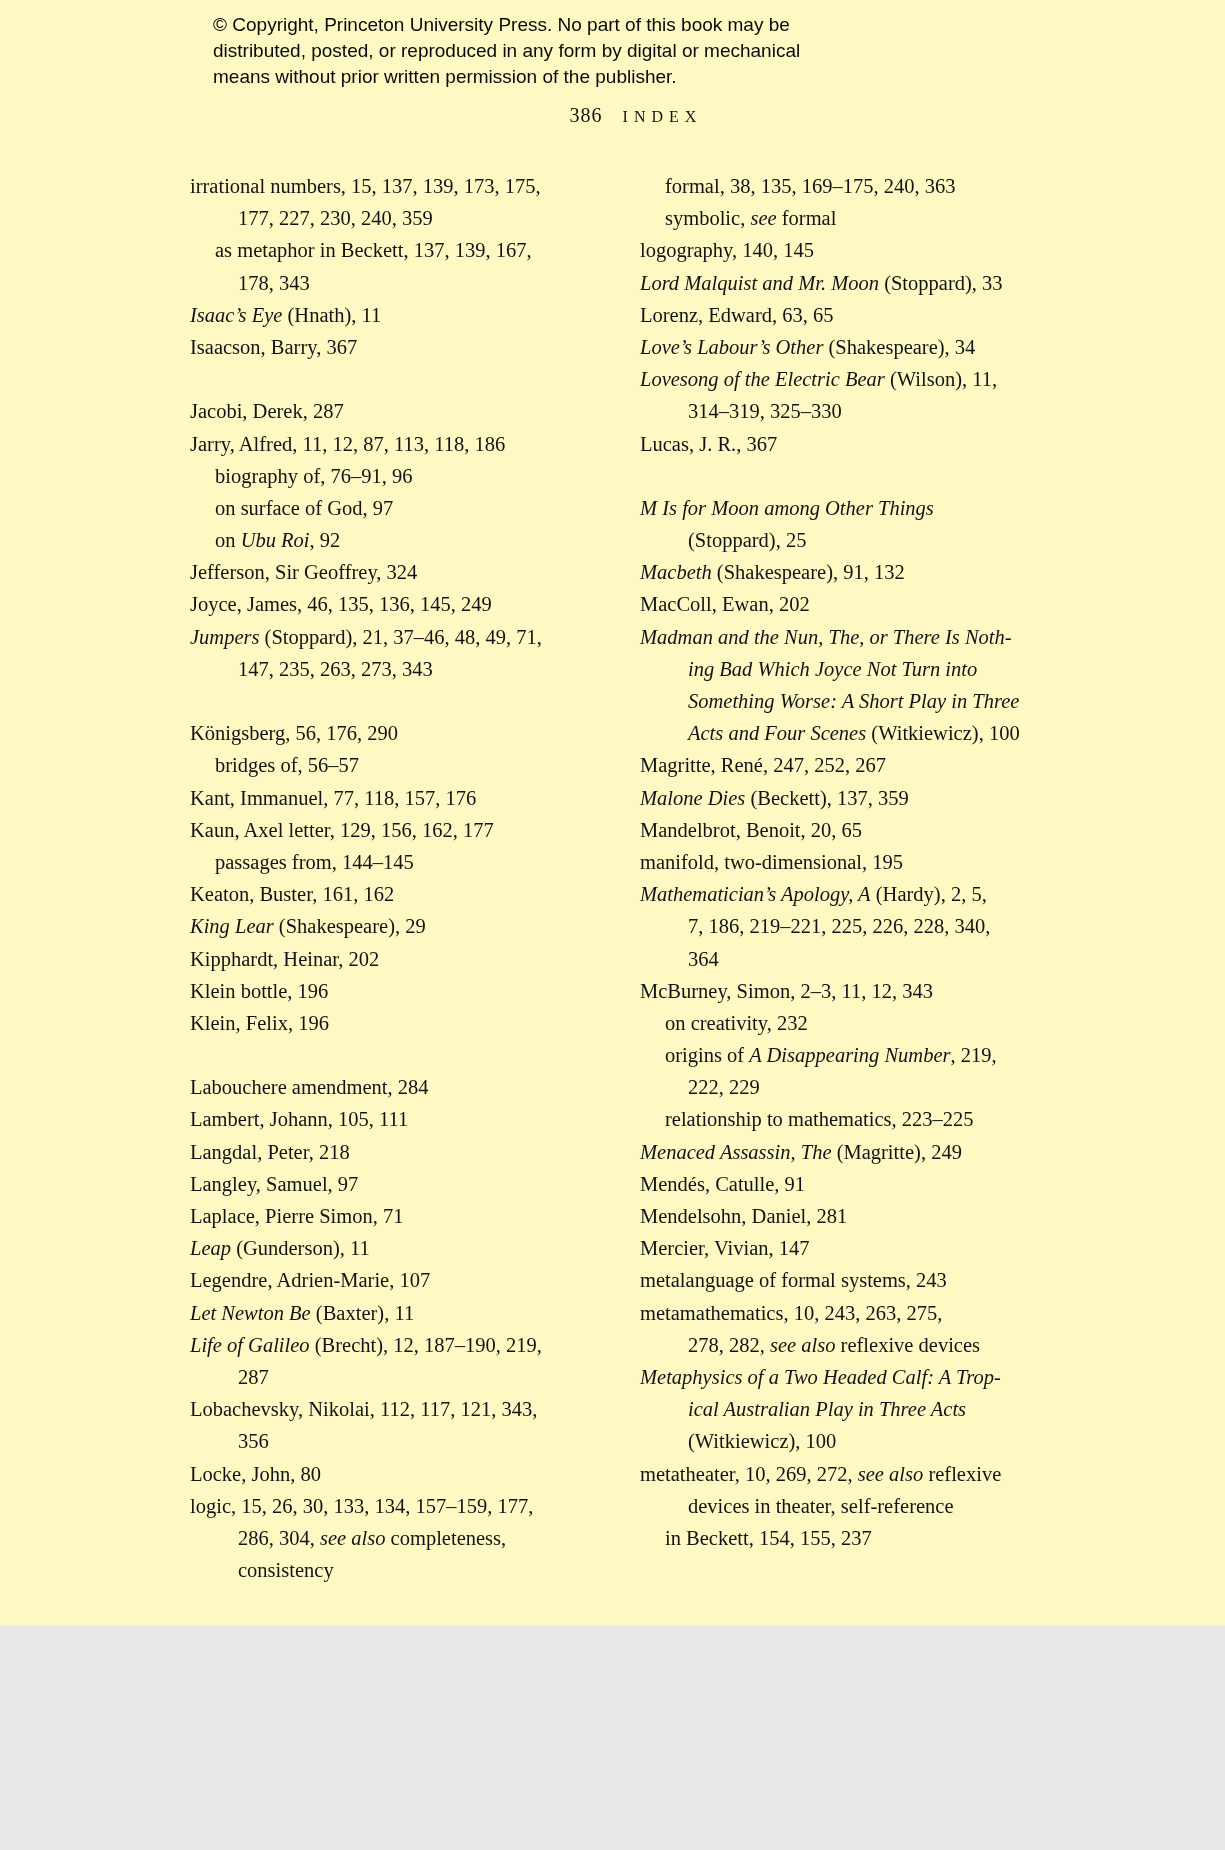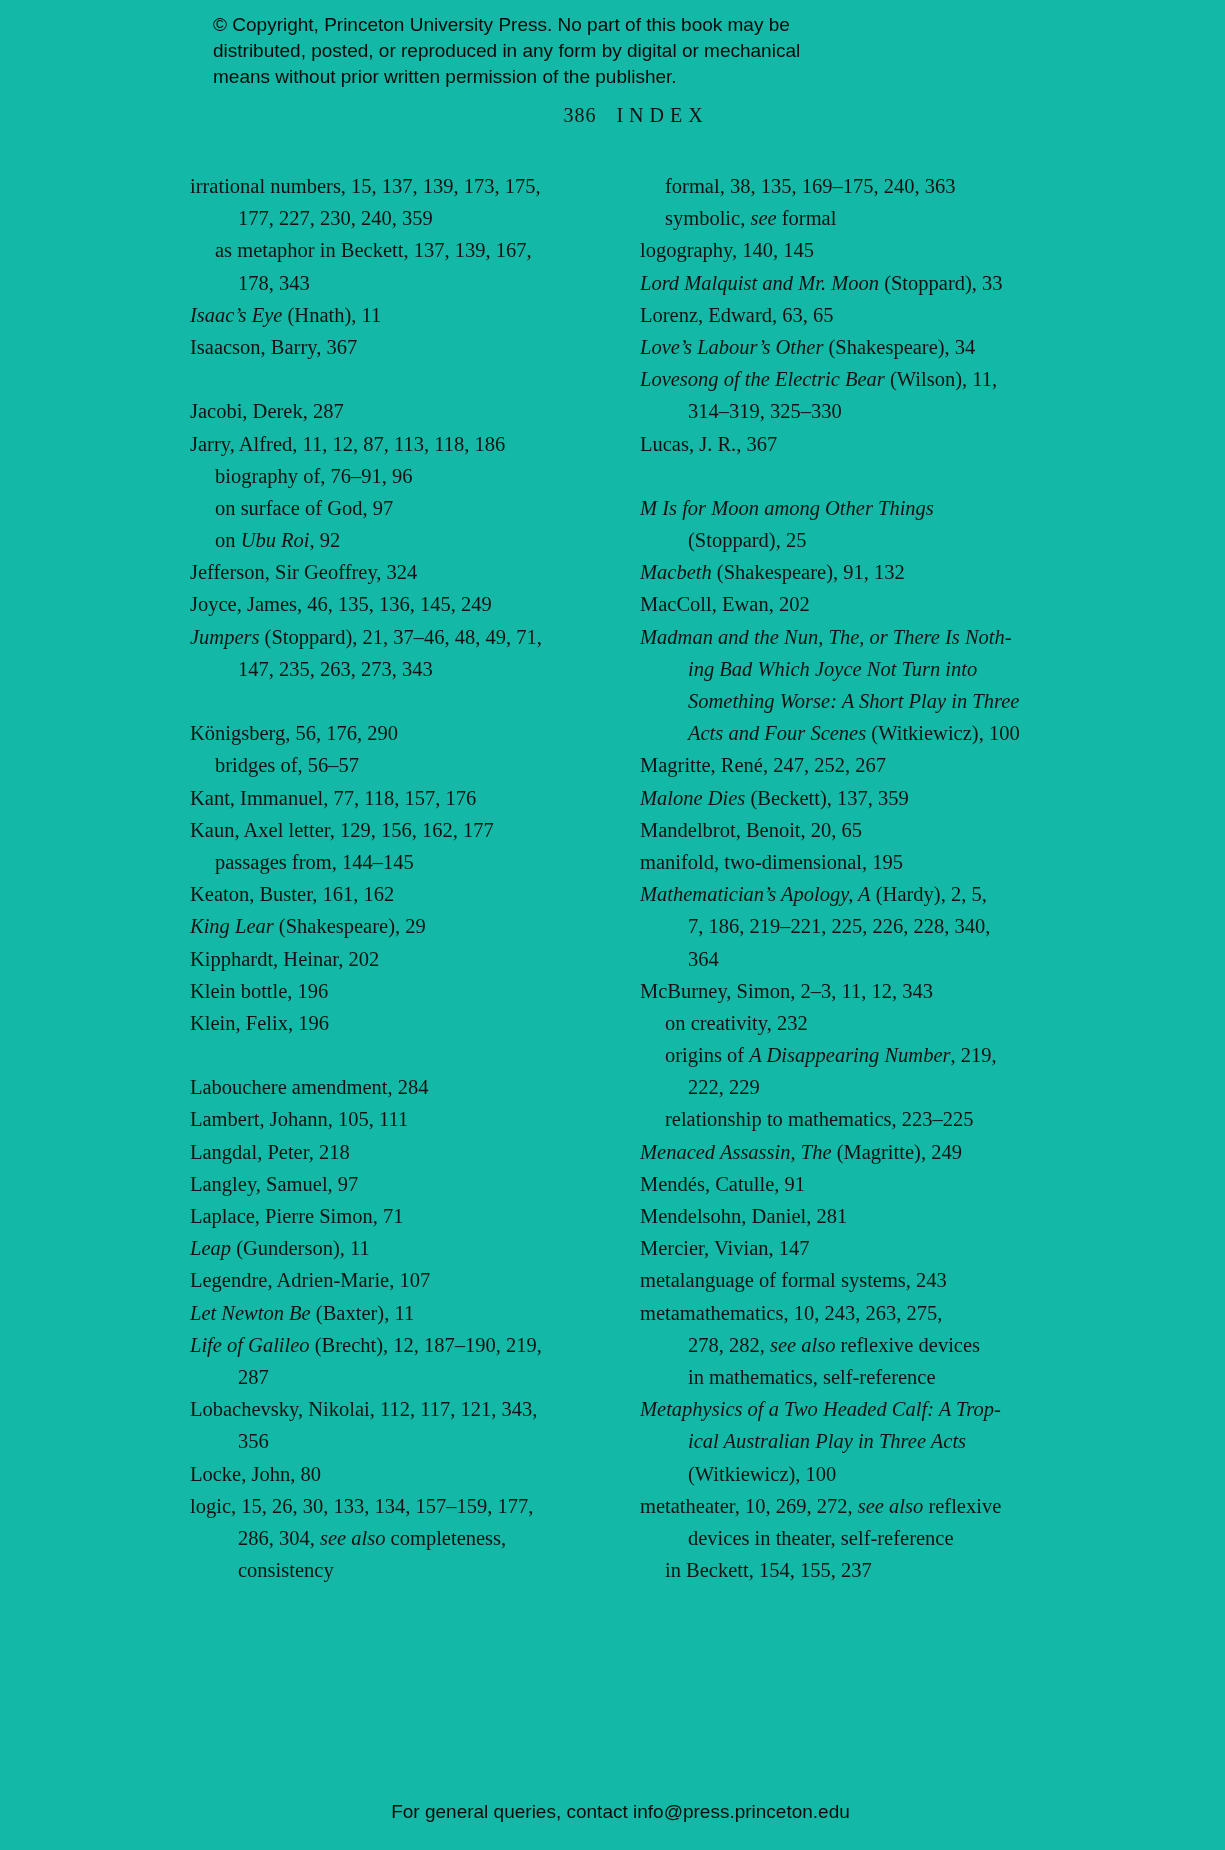--- a/index.html
+++ b/index.html
@@ -1,21 +1,21 @@
 <!DOCTYPE html>
 <html><head>
 <meta charset="utf-8">
 <style>
   html, body { margin: 0; padding: 0; background: #e8e8e8; }
   .page {
     position: relative;
     width: 1225px;
-    height: 1850px;
+    height: 1626px;
     margin: 0 auto;
-    background: #14b8a6;
+    background: #fef9c3;
     color: #131313;
     overflow: hidden;
   }
   .copyright {
     position: absolute;
     left: 213px;
     top: 12px;
     font-family: "Liberation Sans", "DejaVu Sans", sans-serif;
     font-size: 19px;
     line-height: 26px;
@@ -28,21 +28,21 @@
     width: 892px;
     text-align: center;
     font-family: "Liberation Serif", "DejaVu Serif", serif;
   }
   .page-header .pagenum {
     font-size: 20px;
     margin-right: 20px;
     letter-spacing: 1px;
   }
   .page-header .section {
-    font-size: 20px;
+    font-size: 16px;
     letter-spacing: 6px;
     text-transform: uppercase;
   }
   .columns {
     position: absolute;
     left: 190px;
     top: 170px;
     display: flex;
     gap: 28px;
   }
@@ -164,21 +164,20 @@
         <div class="row i1"><span>origins of </span><i>A Disappearing Number</i><span>, 219,</span></div>
         <div class="row i2"><span>222, 229</span></div>
         <div class="row i1"><span>relationship to mathematics, 223–225</span></div>
         <div class="row i0"><i>Menaced Assassin, The</i><span> (Magritte), 249</span></div>
         <div class="row i0"><span>Mendés, Catulle, 91</span></div>
         <div class="row i0"><span>Mendelsohn, Daniel, 281</span></div>
         <div class="row i0"><span>Mercier, Vivian, 147</span></div>
         <div class="row i0"><span>metalanguage of formal systems, 243</span></div>
         <div class="row i0"><span>metamathematics, 10, 243, 263, 275,</span></div>
         <div class="row i2"><span>278, 282, </span><i>see also</i><span> reflexive devices</span></div>
-        <div class="row i2"><span>in mathematics, self-reference</span></div>
         <div class="row i0"><i>Metaphysics of a Two Headed Calf: A Trop-</i></div>
         <div class="row i2"><i>ical Australian Play in Three Acts</i></div>
         <div class="row i2"><span>(Witkiewicz), 100</span></div>
         <div class="row i0"><span>metatheater, 10, 269, 272, </span><i>see also</i><span> reflexive</span></div>
         <div class="row i2"><span>devices in theater, self-reference</span></div>
         <div class="row i1"><span>in Beckett, 154, 155, 237</span></div>
       </div>
   </div>
 
   <div class="page-footer">For general queries, contact info@press.princeton.edu</div>

